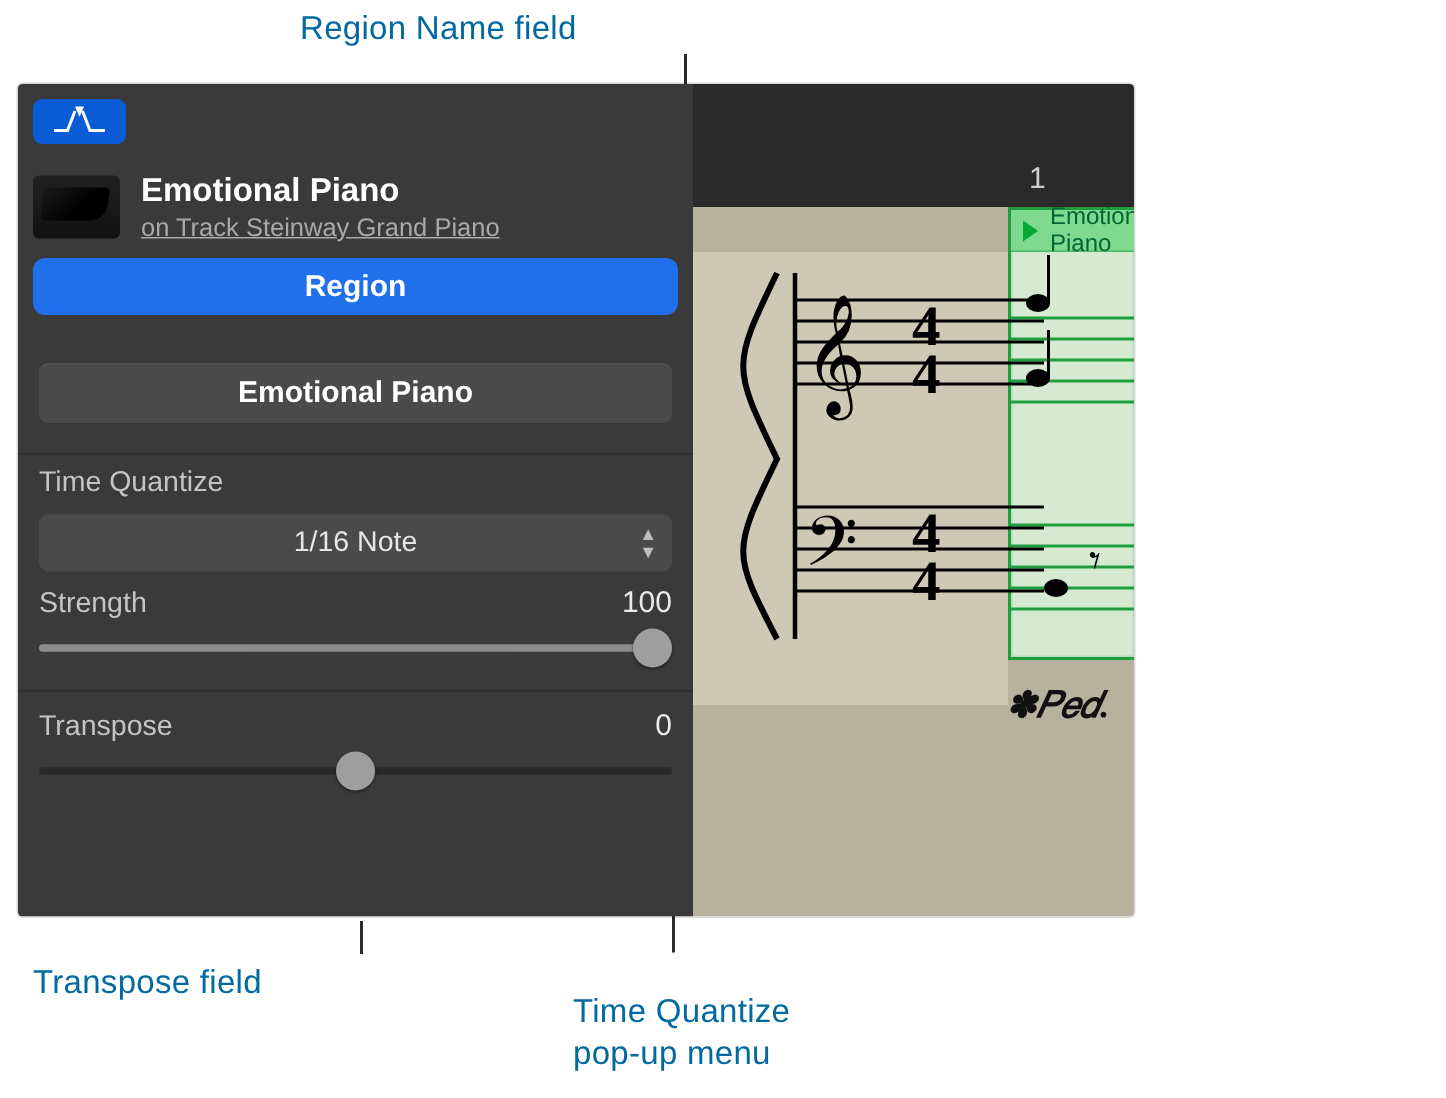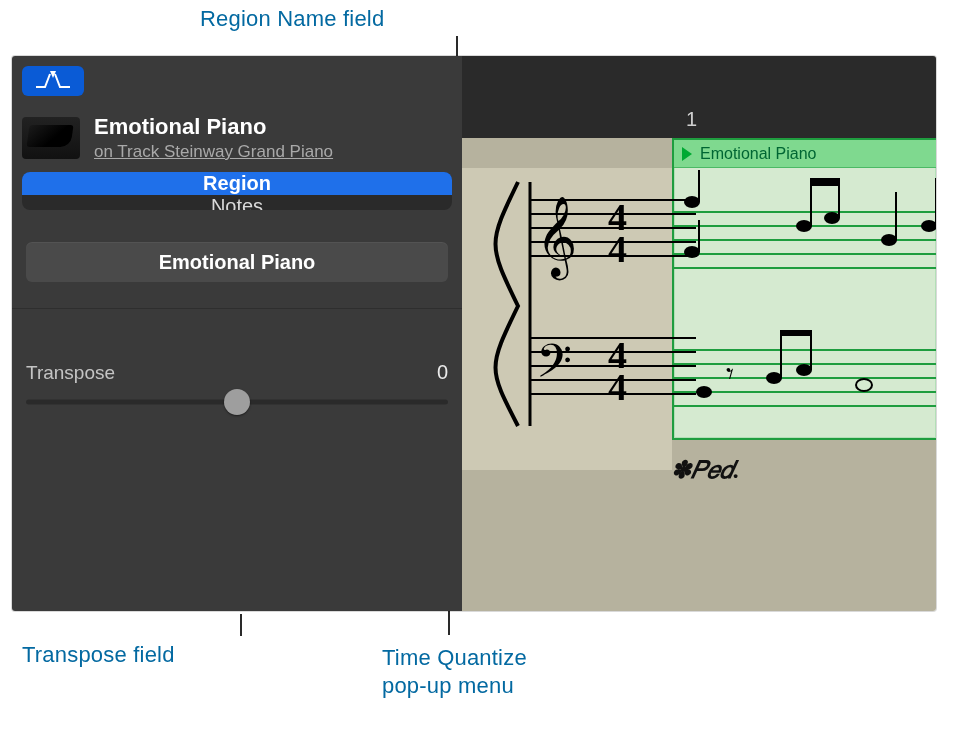--- a/index.html
+++ b/index.html
@@ -15,34 +15,34 @@
 
   
   .annot {
     position: absolute;
     font-size: 22px;
     color: #0369a1;
     letter-spacing: 0.2px;
   }
   .annot-region-name { top: 6px; left: 200px; }
   .annot-transpose { top: 642px; left: 22px; }
-  .annot-quantize { top: 644px; left: 382px; width: 190px; line-height: 1.25; }
+  .annot-quantize { top: 660px; left: 382px; width: 190px; line-height: 1.25; }
 
   
   .leader {
     position: absolute;
     background: #2a2a2a;
   }
 
   
   .shot {
     position: absolute;
     top: 56px;
     left: 12px;
-    width: 924px;
+    width: 744px;
     height: 555px;
     border-radius: 3px;
     overflow: hidden;
     box-shadow: 0 0 0 1px rgba(0,0,0,0.15);
   }
 
   
   .inspector {
     position: absolute;
     left: 0; top: 0;
@@ -95,21 +95,20 @@
     text-decoration: underline;
   }
 
   .seg-tabs {
     display: flex;
     margin: 0 10px;
     border-radius: 8px;
     overflow: hidden;
     background: #2a2a2a;
     height: 38px;
-    flex-direction: column;
   }
   .seg-tab {
     flex: 1;
     display: flex;
     align-items: center;
     justify-content: center;
     font-size: 20px;
     color: #d9d9d9;
     cursor: pointer;
   }
@@ -288,30 +287,47 @@
     <div class="region-row">
       <div class="piano-thumb"></div>
       <div>
         <div class="region-title">Emotional Piano</div>
         <div class="region-sub">on Track Steinway Grand Piano</div>
       </div>
     </div>
 
     <div class="seg-tabs">
       <div class="seg-tab active">Region</div>
-      <div class="seg-tab">Notes</div>
     </div>
 
     <div class="name-field-wrap">
       <div class="name-field">Emotional Piano</div>
     </div>
 
+    <div class="group">
+      <div class="group-title">Time Quantize</div>
+      <div class="popup">
+        <span>1/16 Note</span>
+        <span class="chev">
+          <span>▲</span>
+            <span>▼</span>
+        </span>
+      </div>
+      <div class="param-row">
+        <span>Strength</span>
+        <span class="param-val">100</span>
+      </div>
+      <div class="slider">
+        <div class="slider-track" style="background:linear-gradient(to right,#8c8c8c 0%,#8c8c8c 100%);"></div>
+        <div class="slider-thumb" style="left:97%;"></div>
+      </div>
+    </div>
 
     <div class="group" style="margin-top:6px;">
-      <div class="param-row" style="padding-top:4px;margin-top:40px;">
+      <div class="param-row" style="padding-top:4px;">
         <span>Transpose</span>
         <span class="param-val">0</span>
       </div>
       <div class="slider">
         <div class="slider-track" style="background:linear-gradient(to right,#2a2a2a 0%,#2a2a2a 50%,#2a2a2a 100%);"></div>
         <div class="slider-thumb" style="left:50%;"></div>
       </div>
     </div>
   </div>
 

